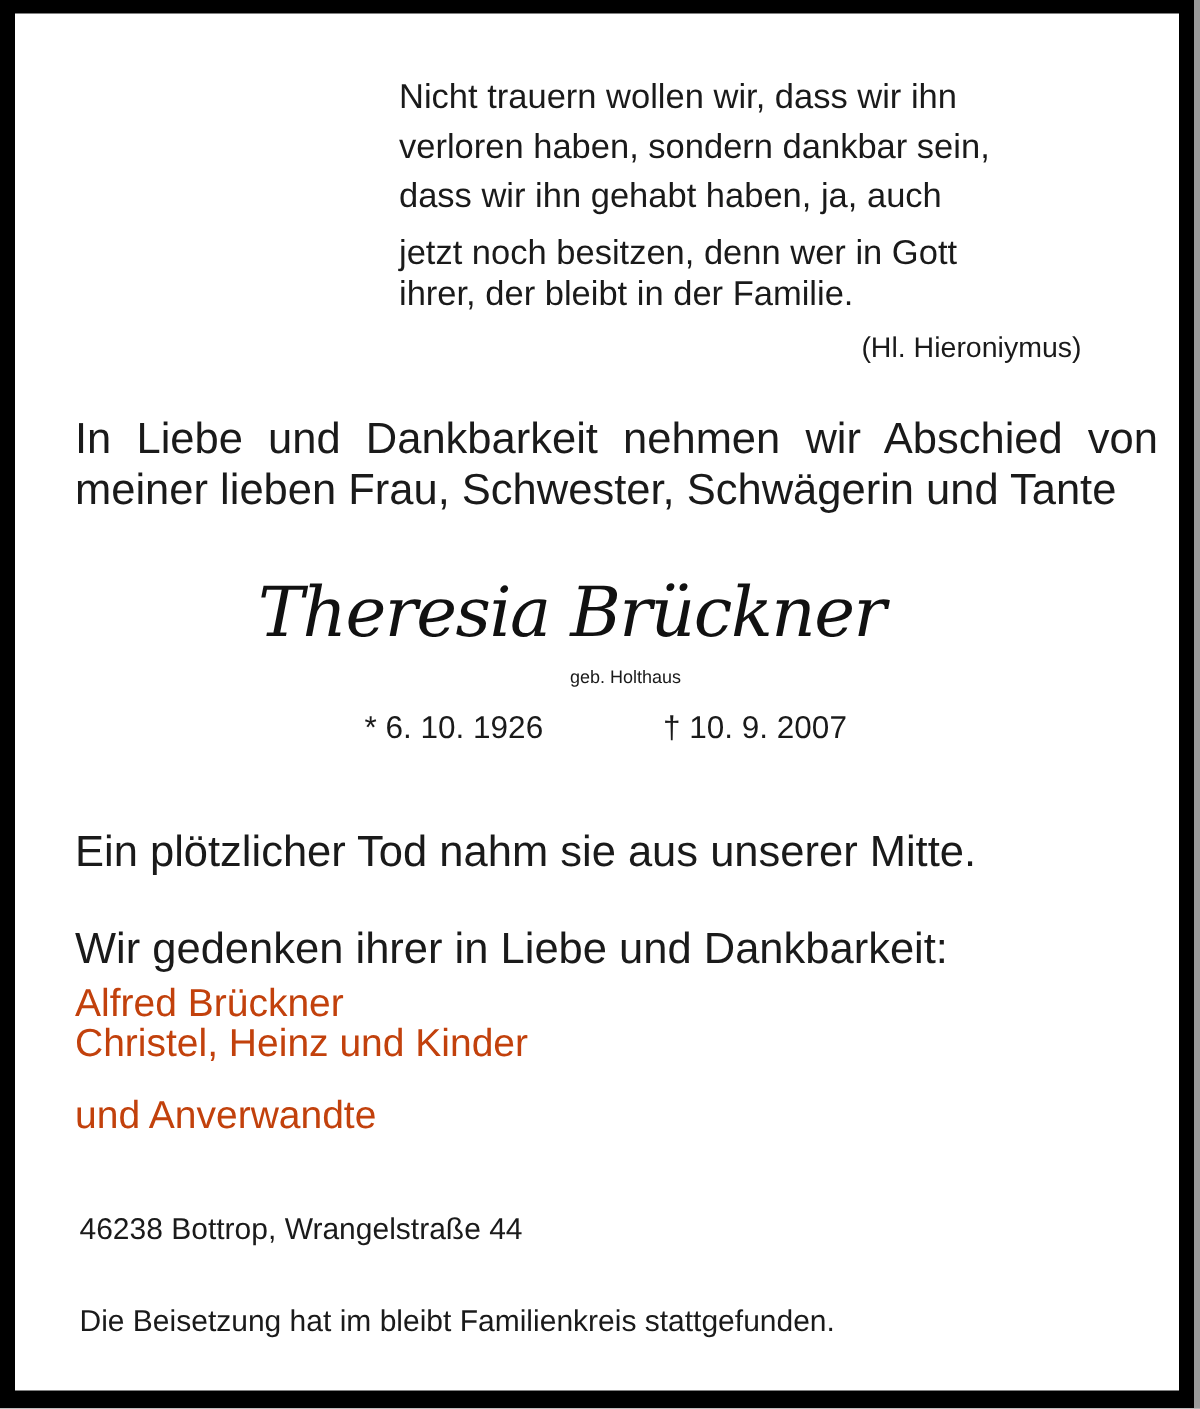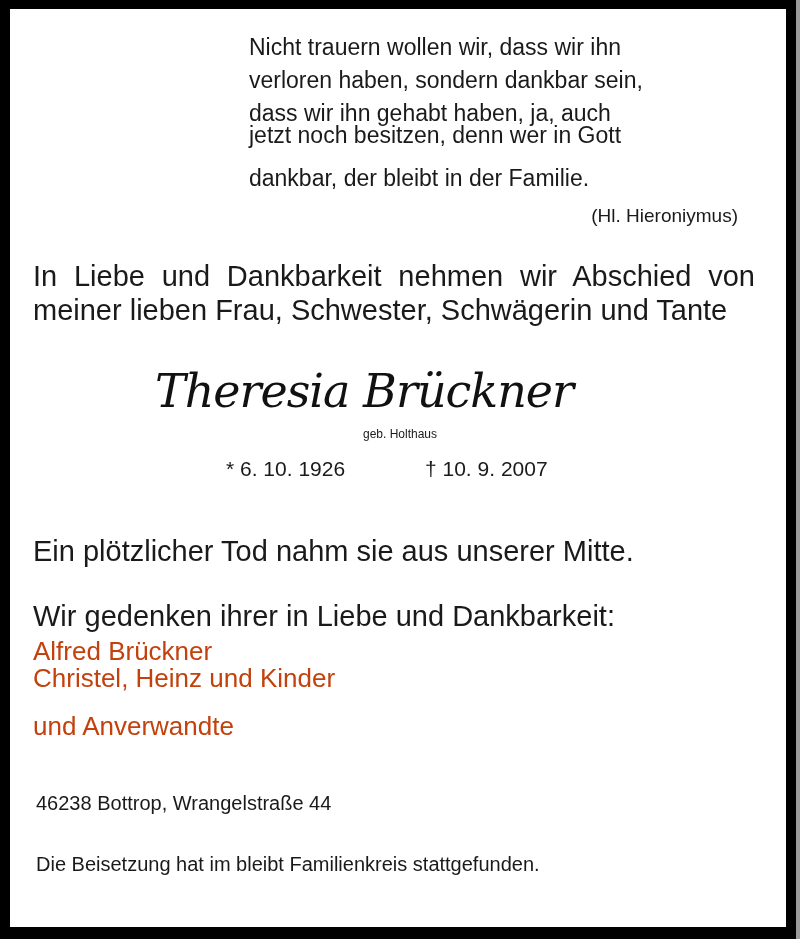--- a/index.html
+++ b/index.html
@@ -11,21 +11,21 @@
     .paper {
       position: absolute; left: 10px; top: 9px; width: 776px; height: 918px;
       background: #ffffff;
     }
     .edge-strip {
       position: absolute; left: 796px; top: 0; width: 4px; height: 939px; background: #9a9a9a;
     }
     .t {
       position: absolute; white-space: nowrap; color: #1a1a1a;
       font-family: "Liberation Sans", sans-serif; line-height: 1;
-      margin: 0;
+      margin: 17px;
     }
     .quote { font-size: 23px; left: 249px; }
     .attr { font-size: 19px; right: 62px; }
     .body { font-size: 29px; left: 33px; }
     .just { width: 722px; text-align: justify; text-align-last: justify; white-space: normal; }
     .name {
       font-family: "DejaVu Serif", "Liberation Serif", serif; font-style: italic;
       font-size: 46px; left: 0; width: 728px; text-align: center; color: #111;
       letter-spacing: -1px;
     }
@@ -40,22 +40,22 @@
 </head>
 <body>
 
 <div class="frame"></div>
 <div class="edge-strip"></div>
 <div class="paper"></div>
 
 <p class="t quote" style="top:36px">Nicht trauern wollen wir, dass wir ihn</p>
 <p class="t quote" style="top:69px">verloren haben, sondern dankbar sein,</p>
 <p class="t quote" style="top:102px">dass wir ihn gehabt haben, ja, auch</p>
-<p class="t quote" style="top:124px">jetzt noch besitzen, denn wer in Gott</p>
-<p class="t quote" style="top:167px">dankbar, der bleibt in der Familie.</p>
+<p class="t quote" style="top:140px">jetzt noch besitzen, denn wer in Gott</p>
+<p class="t quote" style="top:167px">ihrer, der bleibt in der Familie.</p>
 <p class="t attr" style="top:206px">(Hl. Hieroniymus)</p>
 
 <p class="t body just" style="top:262px">In Liebe und Dankbarkeit nehmen wir Abschied von</p>
 <p class="t body" style="top:296px">meiner lieben Frau, Schwester, Schwägerin und Tante</p>
 
 <p class="t name" style="top:368px">Theresia Brückner</p>
 <p class="t center geb" style="top:428px">geb. Holthaus</p>
 <div class="t dates" style="top:458px; left:0; width:664px; height:24px;">
   <span class="date-birth">* 6. 10. 1926</span>
   <span class="date-death">† 10. 9. 2007</span>

